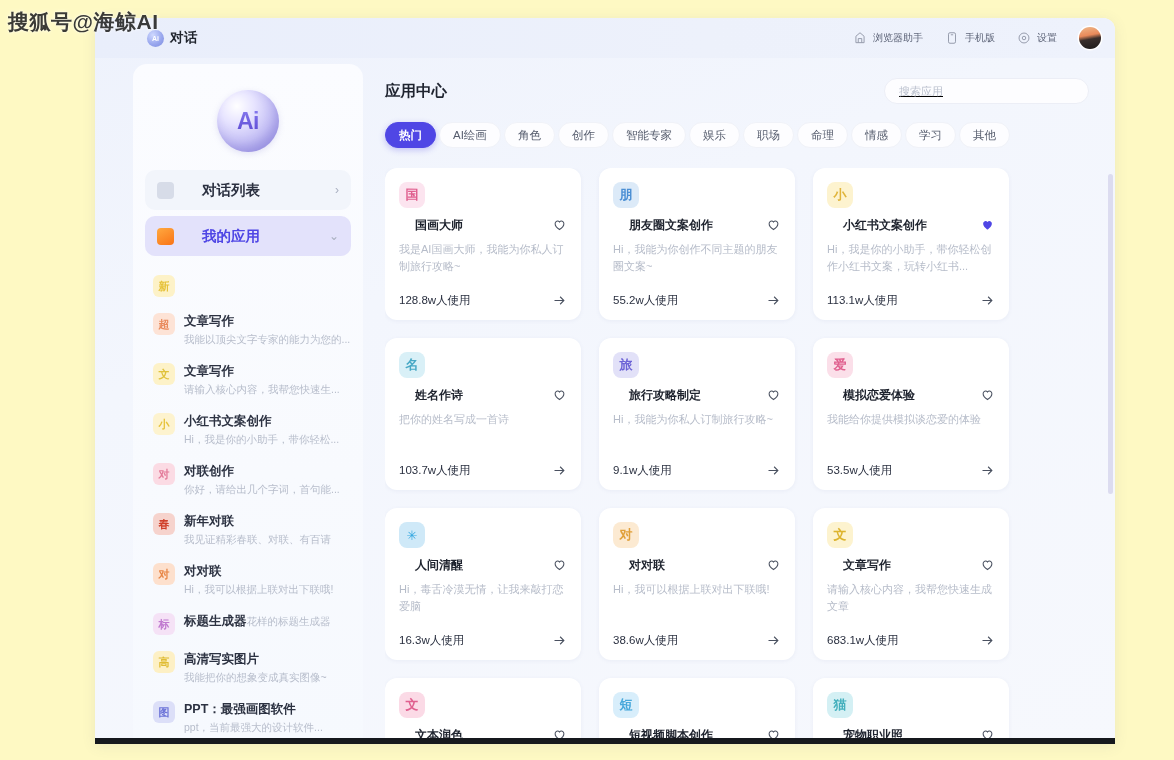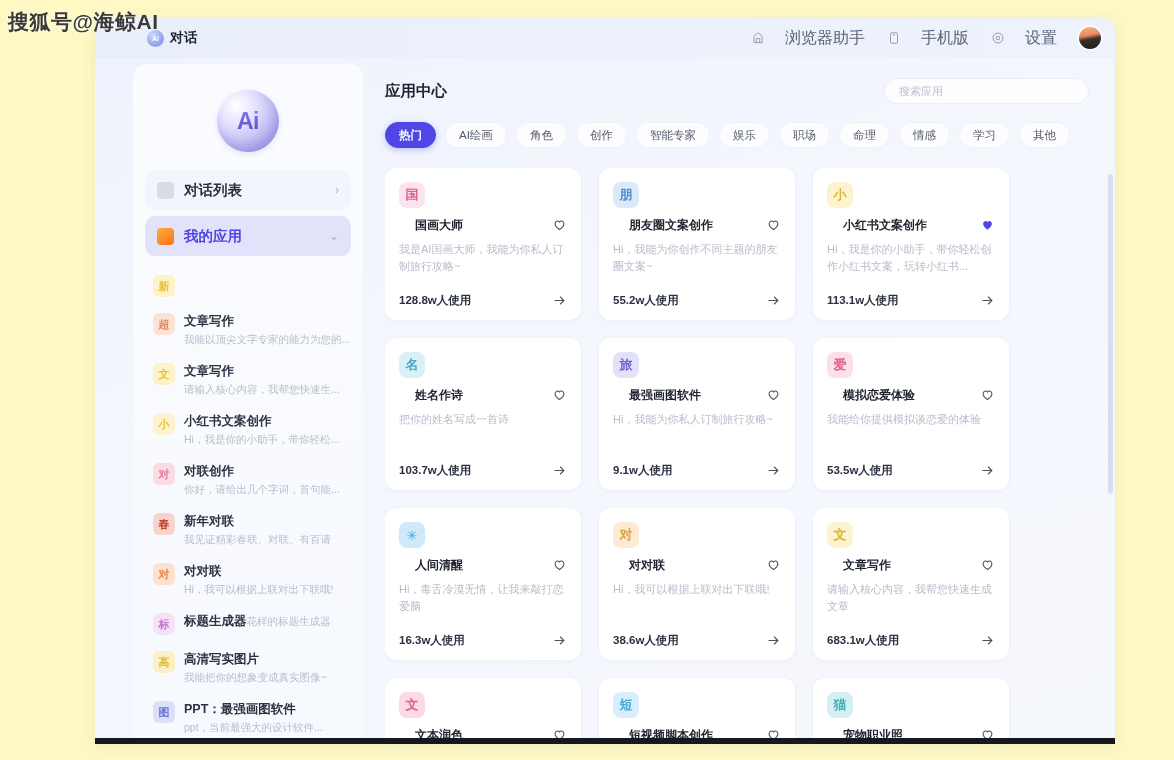--- a/index.html
+++ b/index.html
@@ -42,21 +42,21 @@
   }
   .topbar-logo {
     width: 17px; height: 17px; border-radius: 50%;
     background: radial-gradient(circle at 35% 30%, #cfd9ff 0%, #9aa8ee 55%, #7b8adf 100%);
     display:flex;align-items:center;justify-content:center;
     font-size: 7px; color:#fff; font-weight:700; margin-right: 6px;
     flex: 0 0 auto;
   }
   .topbar-title { font-size: 13.5px; font-weight: 700; color: #20252e; letter-spacing:.5px;}
   .topbar-right { margin-left: auto; display: flex; align-items: center; gap: 22px; }
-  .tb-item { display: flex; align-items: center; gap: 20px; font-size: 16px; color: #5d6478; cursor: pointer; }
+  .tb-item { display: flex; align-items: center; gap: 6px; font-size: 10px; color: #5d6478; cursor: pointer; }
   .tb-ic { width: 14px; height: 14px; display:block; opacity:.78; }
   .avatar {
     width: 22px; height: 22px; border-radius: 50%;
     background: linear-gradient(170deg,#f0b98a 0%, #e8895a 38%, #3a2f2c 55%, #1d1a19 100%);
     box-shadow: 0 0 0 1.5px #fff;
   }
 
   
   .body-row { position:absolute; left:0; top:40px; width:1020px; height:686px; display:flex; }
 
@@ -75,21 +75,21 @@
     display:flex; align-items:center; justify-content:center;
     box-shadow: inset -4px -6px 10px rgba(130,120,210,.30), 0 2px 6px rgba(140,135,210,.22);
   }
   .brand-orb span {
     font-size: 23px; font-weight: 800; letter-spacing:-.5px;
     background: linear-gradient(180deg,#8b7ff0 0%, #6f5fe0 50%, #5a49cf 100%);
     -webkit-background-clip: text; background-clip: text; color: transparent;
   }
 
   .nav-item {
-    display:flex; align-items:center; gap:10px;
+    display:flex; align-items:center; gap:28px;
     height: 40px; padding: 0 12px; border-radius: 10px;
     cursor:pointer; margin-bottom: 6px;
   }
   .nav-item.plain { background:#f2f5fb; }
   .nav-item.active { background:#e3e2fb; }
   .nav-label { font-size: 14.5px; font-weight: 700; color:#2b3040; }
   .nav-item.active .nav-label { color:#4f46e5; }
   .nav-chev { margin-left:auto; font-size:12px; color:#aab0c0; line-height:1; }
   .nav-ic { width:17px; height:17px; border-radius:4px; display:block; flex:0 0 auto; }
   .nav-ic.chat { background:#d7dce8; }
@@ -106,29 +106,29 @@
   .app-t { font-size:12.5px; font-weight:700; color:#2c3242; line-height:15px; white-space:nowrap; overflow:hidden; text-overflow:ellipsis; }
   .app-d { font-size:10.5px; color:#b7bdcb; line-height:14px; margin-top:2px; white-space:nowrap; overflow:hidden; text-overflow:ellipsis; max-width:172px; }
 
   
   .main { flex:1 1 auto; position:relative; padding: 20px 26px 0 22px; overflow:hidden; }
   .main-head { display:flex; align-items:center; }
   .page-title { font-size:15.5px; font-weight:700; color:#1f2430; }
   .search-box {
     margin-left:auto; width:205px; height:26px; border-radius:13px;
     background:#fdfdff; border:1px solid #eceef6;
-    display:flex; align-items:center; padding:0 14px;
+    display:flex; align-items:center; padding:0 14px;text-decoration:underline;
   }
   .search-box input {
     border:0; outline:0; background:transparent; width:100%;
     font-size:11px; color:#3a4152; font-family:inherit;
   }
   .search-box input::placeholder{ color:#b9bfcd; }
 
-  .tabs { display:flex; gap:9px; margin-top:18px; flex-wrap:nowrap; }
+  .tabs { display:flex; gap:3px; margin-top:18px; flex-wrap:nowrap; }
   .tab {
     height:26px; padding:0 13px; border-radius:13px;
     display:flex; align-items:center; justify-content:center;
     font-size:11.5px; color:#555c6d; background:#fdfdff;
     border:1px solid #f0f2f8; cursor:pointer; white-space:nowrap;
   }
   .tab.active { background:#4f46e5; color:#fff; border-color:#4f46e5; font-weight:700; box-shadow:0 2px 6px rgba(79,70,229,.30); }
 
   .cards-scroll { position:absolute; left:22px; right:10px; top:110px; bottom:0; overflow:hidden; }
   .cards {
@@ -147,21 +147,21 @@
     font-size:13px; font-weight:700; margin-bottom:9px;
   }
   .card-top { display:flex; align-items:flex-start; }
   .card-title { font-size:12px; font-weight:700; color:#1e232e;margin-left:16px; }
   .heart { margin-left:auto; width:15px; height:15px; flex:0 0 auto; cursor:pointer; }
   .card-desc {
     margin-top:7px; font-size:11px; line-height:17px; color:#b6bcc9;
     display:-webkit-box; -webkit-line-clamp:2; -webkit-box-orient:vertical; overflow:hidden;
   }
   .card-foot { margin-top:auto; display:flex; align-items:center; }
-  .card-uses { font-size:11.5px; font-weight:700; color:#2a3040; }
+  .card-uses { font-size:11.5px; font-weight:400; color:#2a3040; }
   .arrow { margin-left:auto; width:15px; height:15px; color:#4a5160; }
 
   .scrollbar {
     position:absolute; right:2px; top:116px; width:5px; height:560px;
     background:transparent;
   }
   .scrollbar .thumb { width:5px; height:320px; border-radius:3px; background:#dcdcf0; }
 </style>
 </head>
 <body>
@@ -354,21 +354,21 @@
                   <span class="card-uses">103.7w人使用</span>
                   <span class="arrow"><svg viewBox="0 0 24 24" fill="none" stroke="currentColor" stroke-width="1.7">
                       <path d="M4 12h15"></path>
                       <path d="M13 6l6 6-6 6"></path>
                     </svg></span>
                 </div>
               </div>
               <div class="card">
                 <div class="card-ic" style="background:#e2e1f8;color:#6d64d6">旅</div>
                 <div class="card-top">
-                  <div class="card-title">最强画图软件</div>
+                  <div class="card-title">旅行攻略制定</div>
                   <span class="heart"><svg viewBox="0 0 24 24" fill="none" stroke="#4a5160" stroke-width="1.7">
                       <path d="M12 20s-7-4.6-7-9.4A3.9 3.9 0 0 1 12 8a3.9 3.9 0 0 1 7 2.6C19 15.4 12 20 12 20z"></path>
                     </svg></span>
                 </div>
                 <div class="card-desc">Hi，我能为你私人订制旅行攻略~</div>
                 <div class="card-foot">
                   <span class="card-uses">9.1w人使用</span>
                   <span class="arrow"><svg viewBox="0 0 24 24" fill="none" stroke="currentColor" stroke-width="1.7">
                       <path d="M4 12h15"></path>
                       <path d="M13 6l6 6-6 6"></path>

